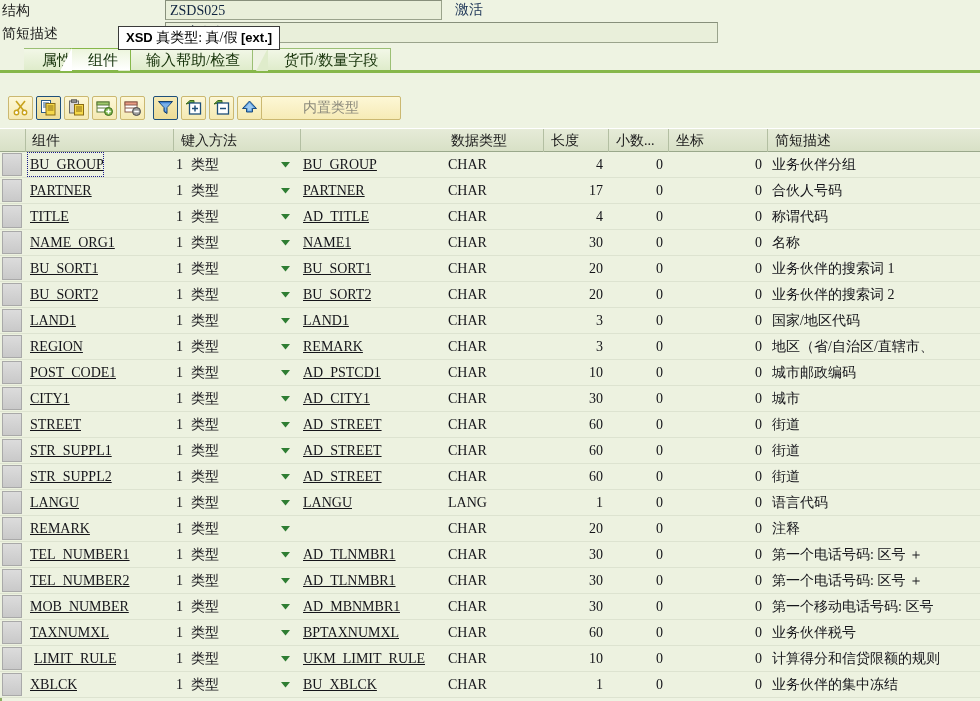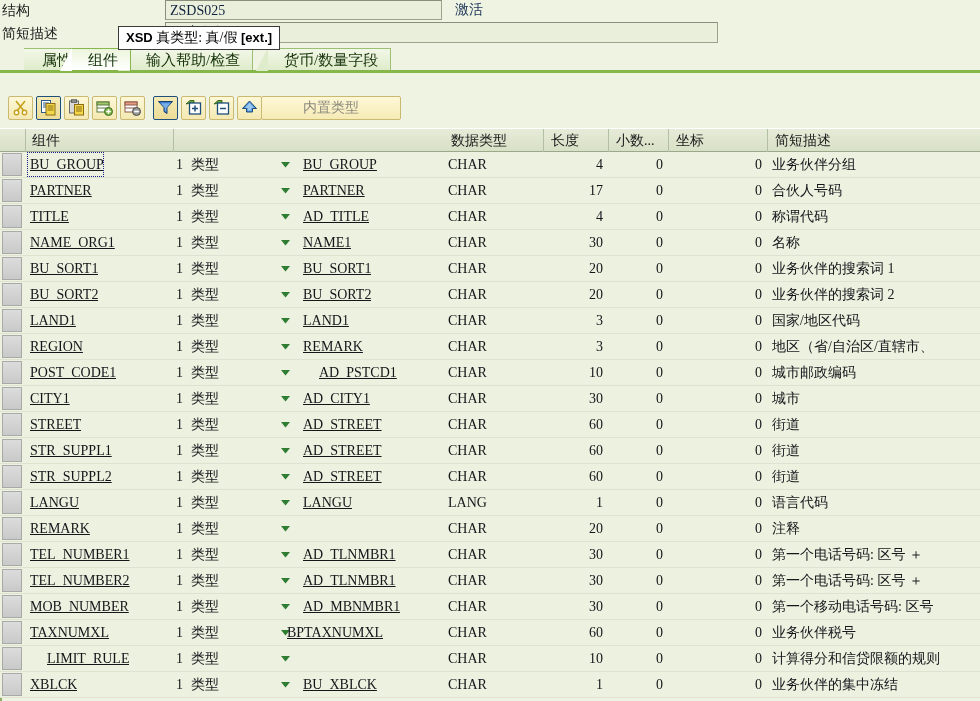--- a/index.html
+++ b/index.html
@@ -296,20 +296,21 @@
             </svg></span></div>
       </div>
     <div class="tbtn-wide" style="left:261px; width:140px;">内置类型</div>
   </div>
 
 
   <div class="grid">
     <div class="gridleftline"></div>
     <div class="ghead" id="ghead-host">
         <div class="gh" style="left: 27px; width: 147px;">组件</div>
+        <div class="gh" style="left: 176px; width: 125px;">键入方法</div>
         <div class="gh" style="left: 446px; width: 98px;">数据类型</div>
         <div class="gh" style="left: 546px; width: 63px;">长度</div>
         <div class="gh" style="left: 611px; width: 58px;">小数...</div>
         <div class="gh" style="left: 671px; width: 97px;">坐标</div>
         <div class="gh" style="left: 770px; width: 215px;">简短描述</div>
         <div class="gh" style="left: 2px; width: 24px;"></div>
       </div>
     <div class="rows" id="rows-host">
         <div class="row">
           <div class="rowsel"></div>
@@ -423,21 +424,21 @@
           <div class="cell num" style="left: 671px; width: 97px;">0</div>
           <div class="cell " style="left: 770px; width: 215px; padding-left: 2px;">地区（省/自治区/直辖市、</div>
         </div>
         <div class="row">
           <div class="rowsel"></div>
           <div class="cell linkcell" style="left: 27px; width: auto; padding-left: 3px; display: inline-block;">POST_CODE1</div>
           <div class="cell" style="left: 176px; width: 125px;"><span>1</span><span style="margin-left: 8px;">类型</span></div>
           <div class="ddl" style="left: 279px;"><svg xmlns="http://www.w3.org/2000/svg" width="13" height="13" viewBox="0 0 13 13">
               <path d="M2 4 H11 L6.5 9.5 Z" fill="#2e7d32"></path>
             </svg></div>
-          <div class="cell linkcell" style="left: 303px; width: auto; display: inline-block; margin-left: 16px;">AD_PSTCD1</div>
+          <div class="cell linkcell" style="left: 303px; width: auto; display: inline-block;">AD_PSTCD1</div>
           <div class="cell " style="left: 446px; width: 98px; padding-left: 2px;">CHAR</div>
           <div class="cell num" style="left: 546px; width: 63px;">10</div>
           <div class="cell num" style="left: 611px; width: 58px;">0</div>
           <div class="cell num" style="left: 671px; width: 97px;">0</div>
           <div class="cell " style="left: 770px; width: 215px; padding-left: 2px;">城市邮政编码</div>
         </div>
         <div class="row">
           <div class="rowsel"></div>
           <div class="cell linkcell" style="left: 27px; width: auto; padding-left: 3px; display: inline-block;">CITY1</div>
           <div class="cell" style="left: 176px; width: 125px;"><span>1</span><span style="margin-left: 8px;">类型</span></div>
@@ -563,34 +564,35 @@
           <div class="cell num" style="left: 671px; width: 97px;">0</div>
           <div class="cell " style="left: 770px; width: 215px; padding-left: 2px;">第一个移动电话号码: 区号</div>
         </div>
         <div class="row">
           <div class="rowsel"></div>
           <div class="cell linkcell" style="left: 27px; width: auto; padding-left: 3px; display: inline-block;">TAXNUMXL</div>
           <div class="cell" style="left: 176px; width: 125px;"><span>1</span><span style="margin-left: 8px;">类型</span></div>
           <div class="ddl" style="left: 279px;"><svg xmlns="http://www.w3.org/2000/svg" width="13" height="13" viewBox="0 0 13 13">
               <path d="M2 4 H11 L6.5 9.5 Z" fill="#2e7d32"></path>
             </svg></div>
-          <div class="cell linkcell" style="left: 287px; width: auto; display: inline-block;">BPTAXNUMXL</div>
+          <div class="cell linkcell" style="left: 303px; width: auto; display: inline-block;">BPTAXNUMXL</div>
           <div class="cell " style="left: 446px; width: 98px; padding-left: 2px;">CHAR</div>
           <div class="cell num" style="left: 546px; width: 63px;">60</div>
           <div class="cell num" style="left: 611px; width: 58px;">0</div>
           <div class="cell num" style="left: 671px; width: 97px;">0</div>
           <div class="cell " style="left: 770px; width: 215px; padding-left: 2px;">业务伙伴税号</div>
         </div>
         <div class="row">
           <div class="rowsel"></div>
-          <div class="cell linkcell" style="left: 44px; width: auto; padding-left: 3px; display: inline-block;">LIMIT_RULE</div>
-          <div class="cell" style="left: 176px; width: 125px;"><span>1</span><span style="margin-left: 8px;">类型</span></div>
-          <div class="ddl" style="left: 279px;"><svg xmlns="http://www.w3.org/2000/svg" width="13" height="13" viewBox="0 0 13 13">
-              <path d="M2 4 H11 L6.5 9.5 Z" fill="#2e7d32"></path>
-            </svg></div>
+          <div class="cell linkcell" style="left: 31px; width: auto; padding-left: 3px; display: inline-block;">LIMIT_RULE</div>
+          <div class="cell" style="left: 176px; width: 125px;"><span>1</span><span style="margin-left: 8px;">类型</span></div>
+          <div class="ddl" style="left: 279px;"><svg xmlns="http://www.w3.org/2000/svg" width="13" height="13" viewBox="0 0 13 13">
+              <path d="M2 4 H11 L6.5 9.5 Z" fill="#2e7d32"></path>
+            </svg></div>
+          <div class="cell linkcell" style="left: 303px; width: auto; display: inline-block;">UKM_LIMIT_RULE</div>
           <div class="cell " style="left: 446px; width: 98px; padding-left: 2px;">CHAR</div>
           <div class="cell num" style="left: 546px; width: 63px;">10</div>
           <div class="cell num" style="left: 611px; width: 58px;">0</div>
           <div class="cell num" style="left: 671px; width: 97px;">0</div>
           <div class="cell " style="left: 770px; width: 215px; padding-left: 2px;">计算得分和信贷限额的规则</div>
         </div>
         <div class="row">
           <div class="rowsel"></div>
           <div class="cell linkcell" style="left: 27px; width: auto; padding-left: 3px; display: inline-block;">XBLCK</div>
           <div class="cell" style="left: 176px; width: 125px;"><span>1</span><span style="margin-left: 8px;">类型</span></div>

